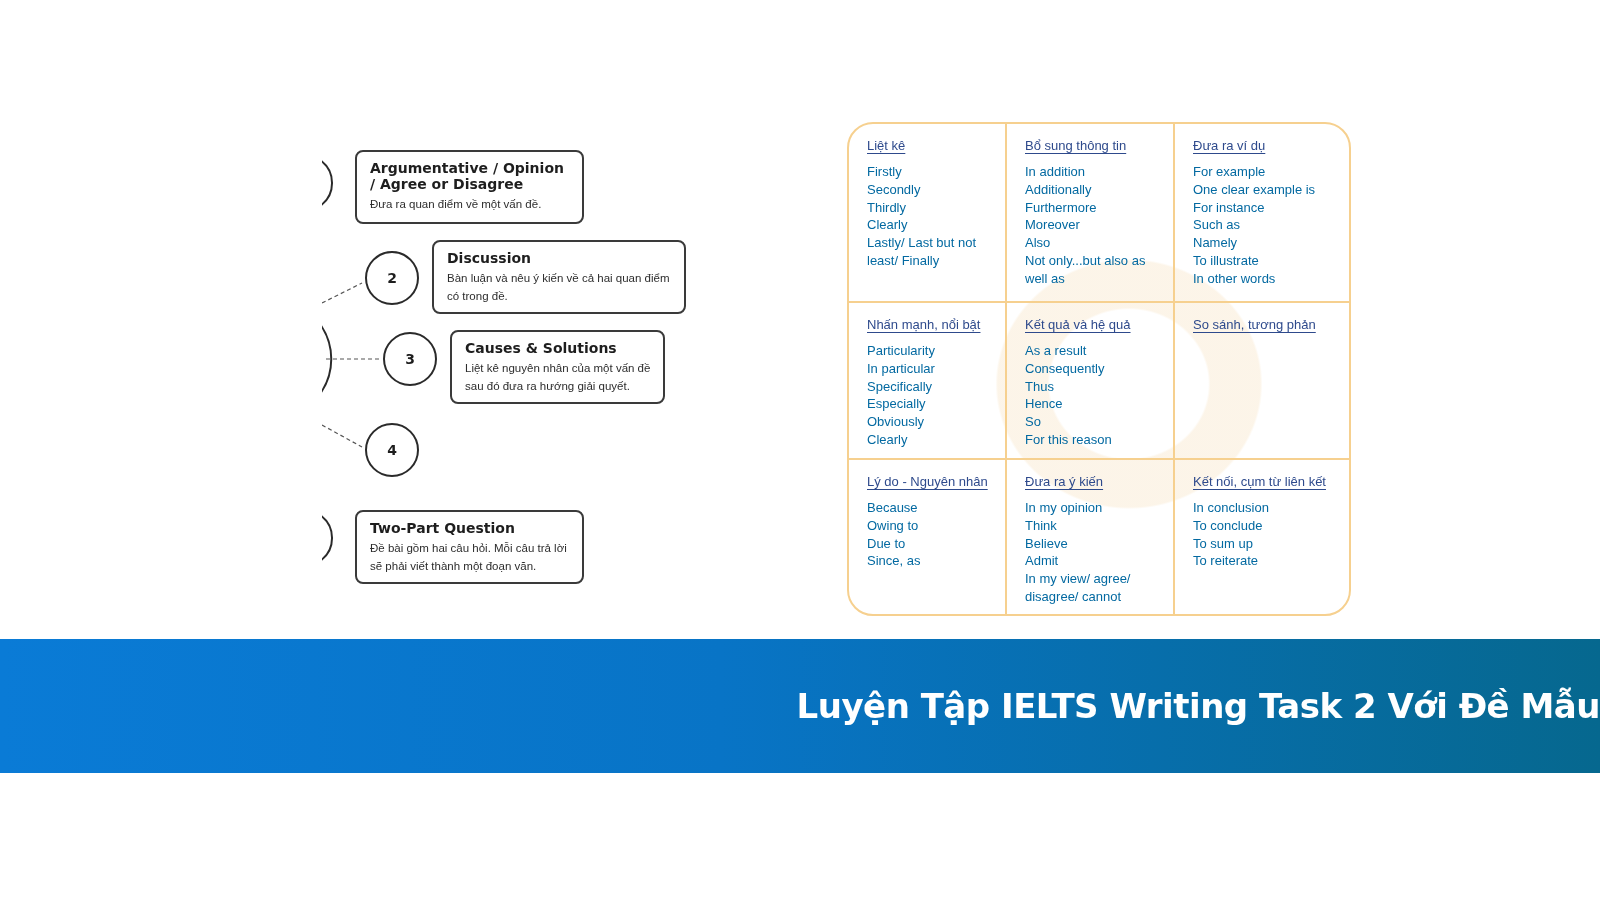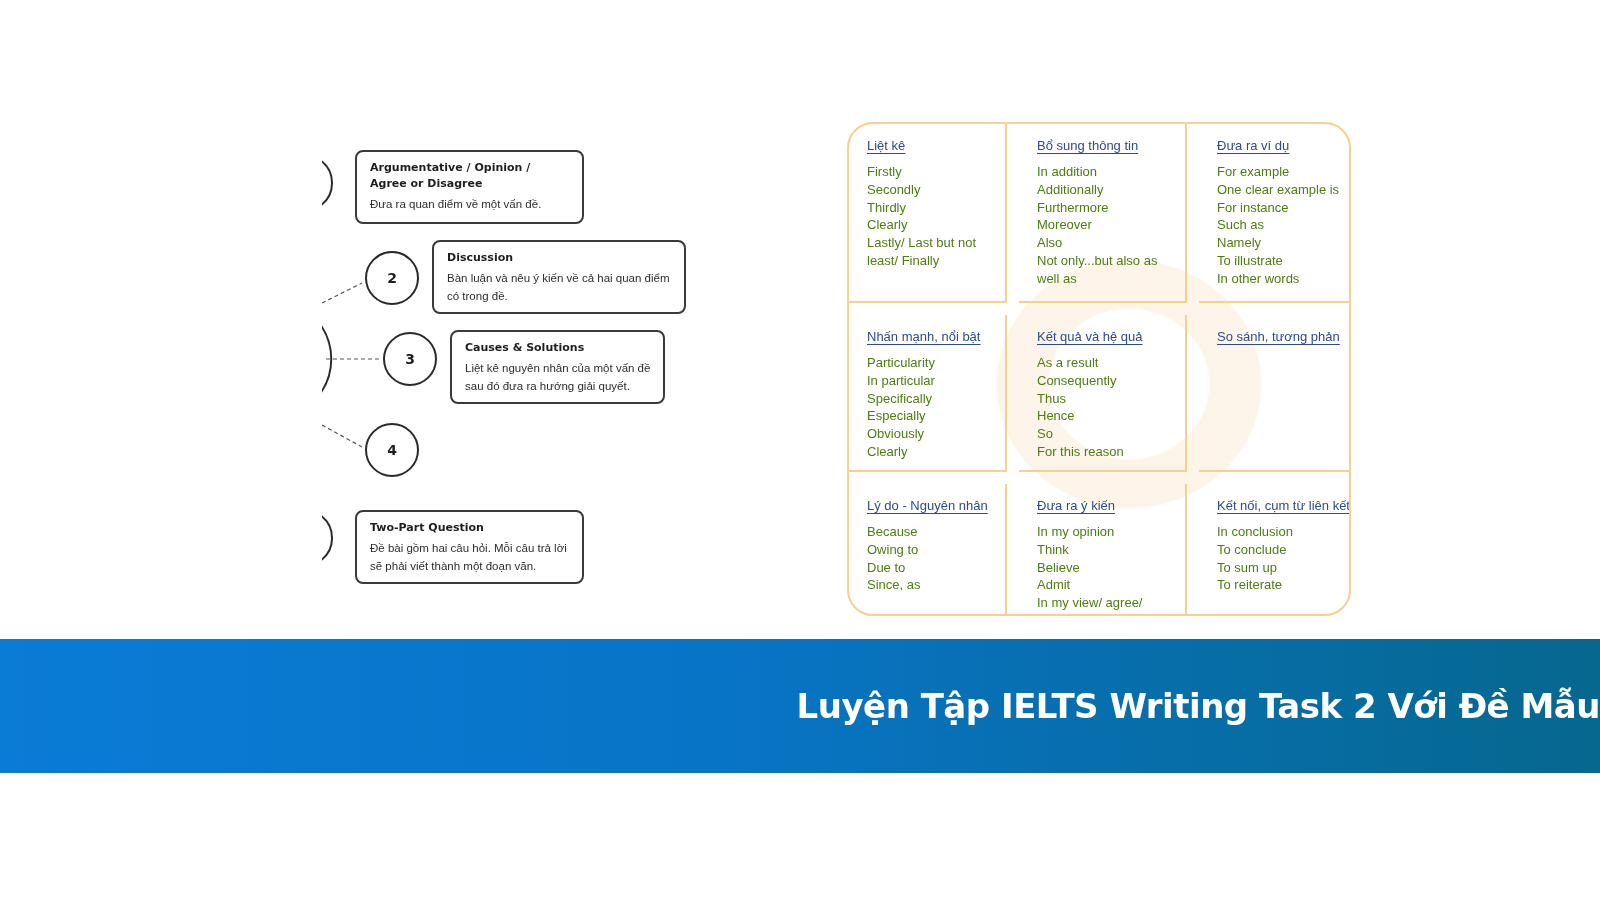--- a/index.html
+++ b/index.html
@@ -12,21 +12,21 @@
   .type-box {
     position: absolute;
     border: 2px solid #3a3a3a;
     border-radius: 8px;
     background: #fff;
     padding: 8px 12px 8px 13px;
   }
   .type-title {
     font-family: "DejaVu Sans", sans-serif;
     font-weight: bold;
-    font-size: 11px;
+    font-size: 14px;
     line-height: 16px;
     color: #1e1e1e;
   }
   .type-desc {
     font-family: "Liberation Sans", sans-serif;
     font-size: 11.5px;
     line-height: 17.5px;
     color: #2d2d2d;
     margin-top: 4px;
   }
@@ -59,21 +59,21 @@
     width: 320px; height: 300px;
     border-radius: 50%;
     background: radial-gradient(ellipse at 50% 50%, rgba(250,236,214,0.0) 35%, rgba(250,236,214,0.55) 36%, rgba(250,236,214,0.55) 58%, rgba(250,236,214,0.0) 59%);
     pointer-events: none;
   }
   .grid {
     position: relative;
     display: grid;
     grid-template-columns: 158px 168px 1fr;
     grid-template-rows: 179px 157px 1fr;
-    width: 100%; height: 100%; gap: 12px;
+    width: 100%; height: 100%;
   }
   .cell {
     padding: 14px 10px 6px 18px;
     border-right: 2px solid #f6d08f;
     border-bottom: 2px solid #f6d08f;
   }
   .cell.c3 { border-right: none; }
   .cell.r3 { border-bottom: none; }
   .cell-title {
     font-family: "Liberation Sans", sans-serif;
@@ -82,21 +82,21 @@
     text-decoration: underline;
     text-underline-offset: 3px;
     margin-bottom: 10px;
     white-space: nowrap;
   }
   .cell-list { list-style: none; }
   .cell-list li {
     font-family: "Liberation Sans", sans-serif;
     font-size: 13px;
     line-height: 17.8px;
-    color: #4d7c0f;
+    color: #0369a1;
   }
 
   
   .banner {
     position: absolute;
     left: 0; top: 639px;
     width: 1600px; height: 134px;
     background: linear-gradient(90deg, #0a7bd6 0%, #0874c6 45%, #06688f 100%);
     display: flex; align-items: center; justify-content: flex-end;
   }

